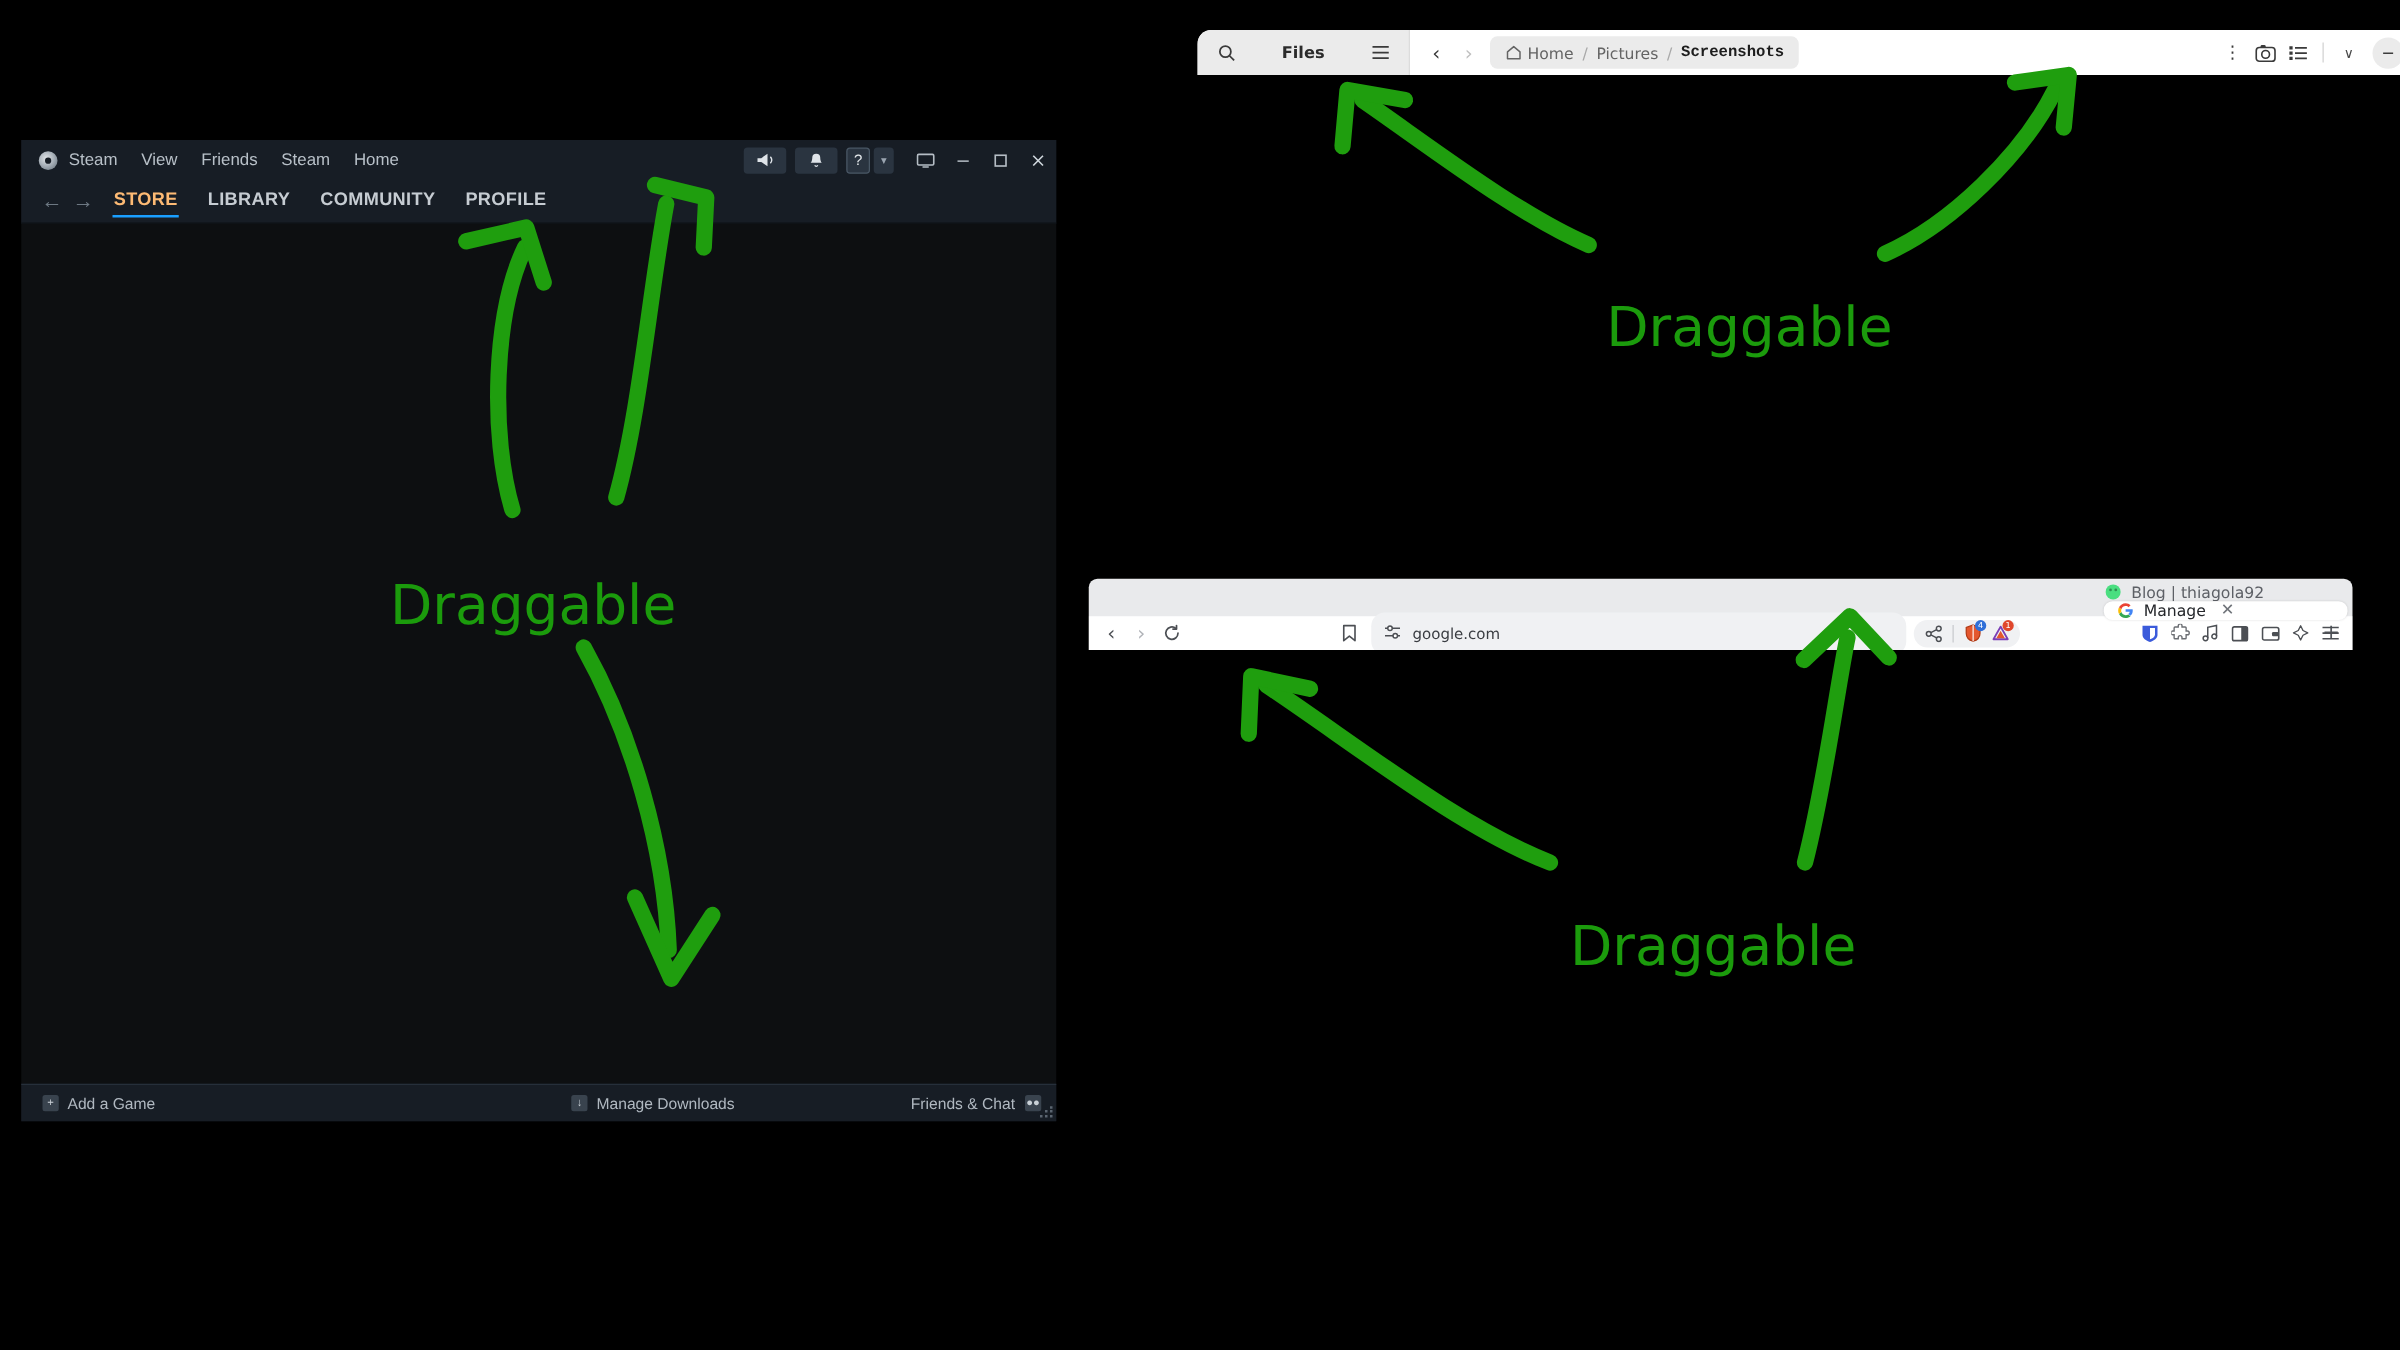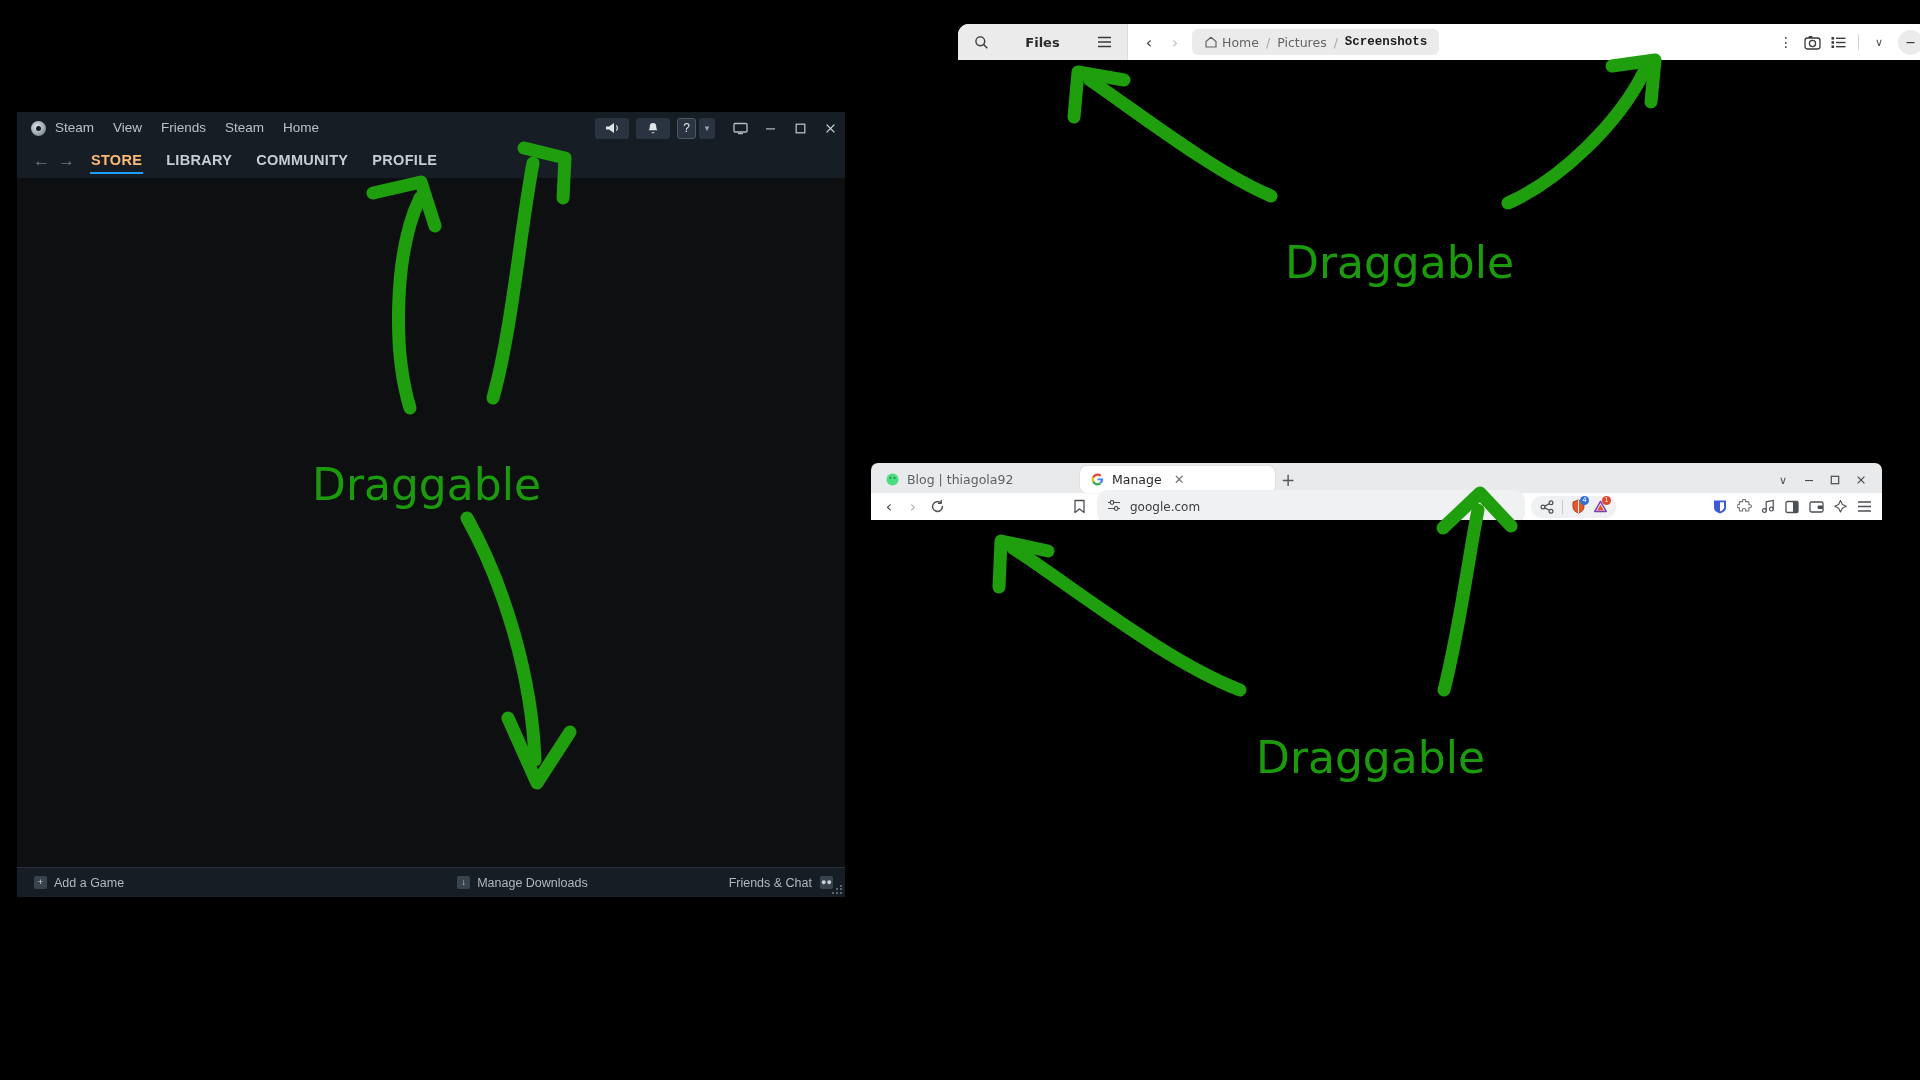--- a/index.html
+++ b/index.html
@@ -234,20 +234,21 @@
     background: #e9eaec;
     border-radius: 7px 7px 0 0;
     overflow: hidden;
     font-family: "DejaVu Sans", sans-serif;
   }
   #browser-tabstrip {
     height: 30px;
     display:flex; align-items:flex-end;
     padding: 3px 4px 0 4px;
     box-sizing:border-box;
+    flex-direction:column;
   }
   .btab {
     height: 27px;
     display:flex; align-items:center;
     padding: 0 10px;
     font-size: 12.5px;
     color:#5d6066;
     border-radius: 6px 6px 0 0;
     max-width: 215px;
     cursor:pointer;

